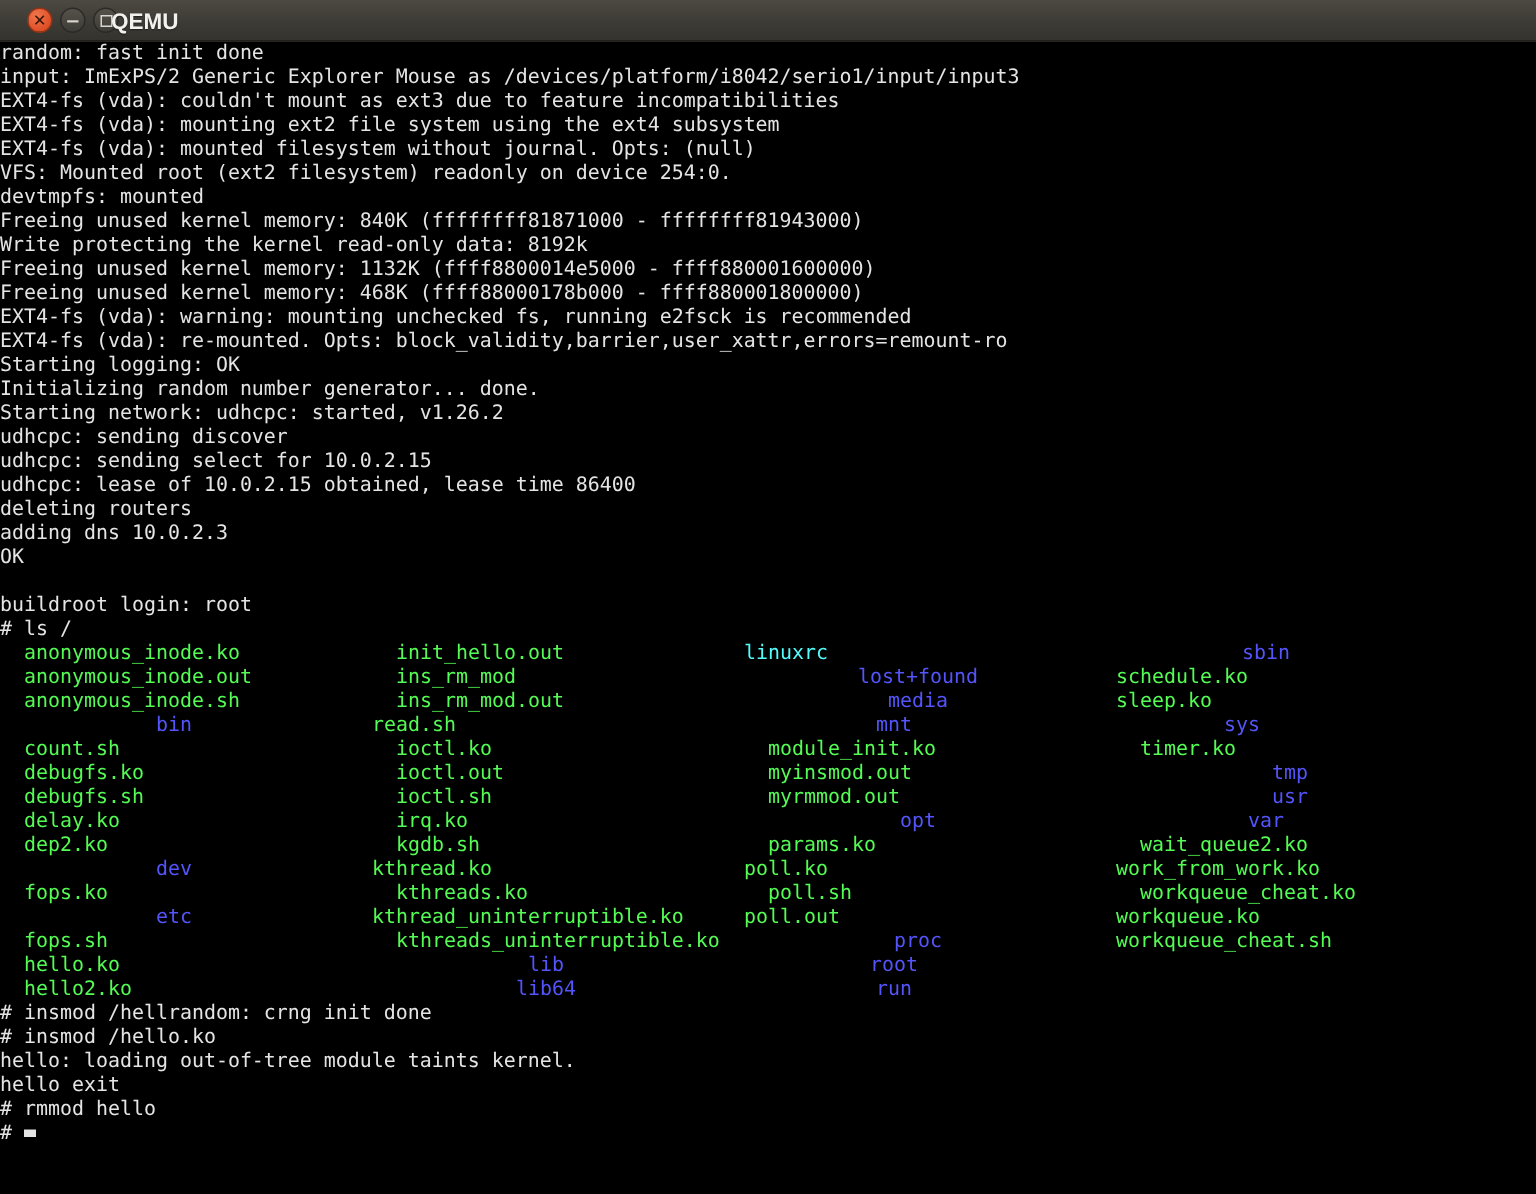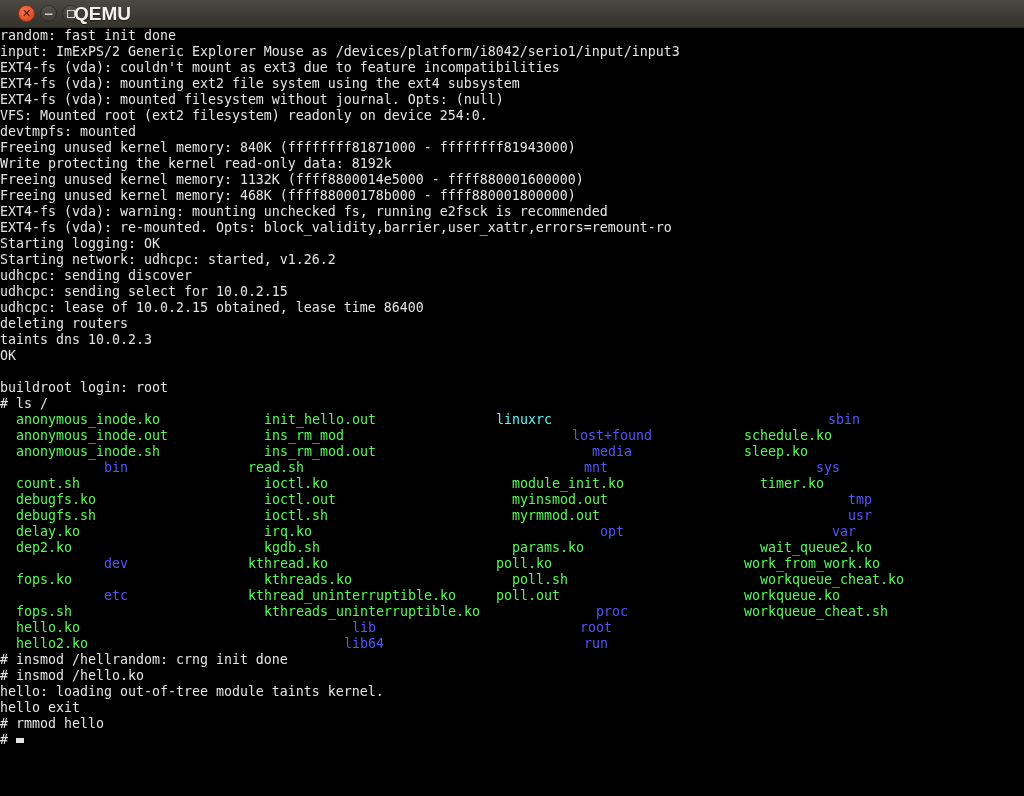--- a/index.html
+++ b/index.html
@@ -23,21 +23,21 @@
   }
   .tb-min,.tb-max{
     background:linear-gradient(#55524a,#3e3c36);
     border:1px solid #2c2a26;color:#d8d6d0;
   }
   .tb-min{left:40px;font-size:12px;font-weight:bold;line-height:1;}
   .tb-max{left:62px;}
   .tb-max .sq{display:block;width:6px;height:6px;border:1.5px solid #d8d6d0;}
   .tb-title{
     position:absolute;left:74px;top:0;height:28px;display:flex;align-items:center;
-    font-family:"Liberation Sans","DejaVu Sans",sans-serif;font-size:19px;font-weight:bold;
+    font-family:"Liberation Sans","DejaVu Sans",sans-serif;font-size:15px;font-weight:bold;
     color:#f3f1ed;text-shadow:0 1px 1px rgba(0,0,0,.5);
   }
 
   
   .terminal{
     position:absolute;top:28px;left:0;width:1024px;height:768px;
     background:var(--background,#000);
     font-family:"DejaVu Sans Mono","Liberation Mono",monospace;
     font-size:13.29px;line-height:16px;color:var(--foreground,#e4e4e4);
   }
@@ -79,26 +79,27 @@
         <div class="line">EXT4-fs (vda): mounted filesystem without journal. Opts: (null)</div>
         <div class="line">VFS: Mounted root (ext2 filesystem) readonly on device 254:0.</div>
         <div class="line">devtmpfs: mounted</div>
         <div class="line">Freeing unused kernel memory: 840K (ffffffff81871000 - ffffffff81943000)</div>
         <div class="line">Write protecting the kernel read-only data: 8192k</div>
         <div class="line">Freeing unused kernel memory: 1132K (ffff8800014e5000 - ffff880001600000)</div>
         <div class="line">Freeing unused kernel memory: 468K (ffff88000178b000 - ffff880001800000)</div>
         <div class="line">EXT4-fs (vda): warning: mounting unchecked fs, running e2fsck is recommended</div>
         <div class="line">EXT4-fs (vda): re-mounted. Opts: block_validity,barrier,user_xattr,errors=remount-ro</div>
         <div class="line">Starting logging: OK</div>
+        <div class="line">Initializing random number generator... done.</div>
         <div class="line">Starting network: udhcpc: started, v1.26.2</div>
         <div class="line">udhcpc: sending discover</div>
         <div class="line">udhcpc: sending select for 10.0.2.15</div>
         <div class="line">udhcpc: lease of 10.0.2.15 obtained, lease time 86400</div>
         <div class="line">deleting routers</div>
-        <div class="line">taints dns 10.0.2.3</div>
+        <div class="line">adding dns 10.0.2.3</div>
         <div class="line">OK</div>
         <div class="line"> </div>
         <div class="line">buildroot login: root</div>
         <div class="line"># ls /</div>
       </div>
     <div id="ls-output">
         <div class="line"><span class="cell t-exec">anonymous_inode.ko</span><span class="cell t-exec">init_hello.out</span><span class="cell t-link">linuxrc</span><span class="cell t-dir">sbin</span></div>
         <div class="line"><span class="cell t-exec">anonymous_inode.out</span><span class="cell t-exec">ins_rm_mod</span><span class="cell t-dir">lost+found</span><span class="cell t-exec">schedule.ko</span></div>
         <div class="line"><span class="cell t-exec">anonymous_inode.sh</span><span class="cell t-exec">ins_rm_mod.out</span><span class="cell t-dir">media</span><span class="cell t-exec">sleep.ko</span></div>
         <div class="line"><span class="cell t-dir">bin</span><span class="cell t-exec">read.sh</span><span class="cell t-dir">mnt</span><span class="cell t-dir">sys</span></div>

